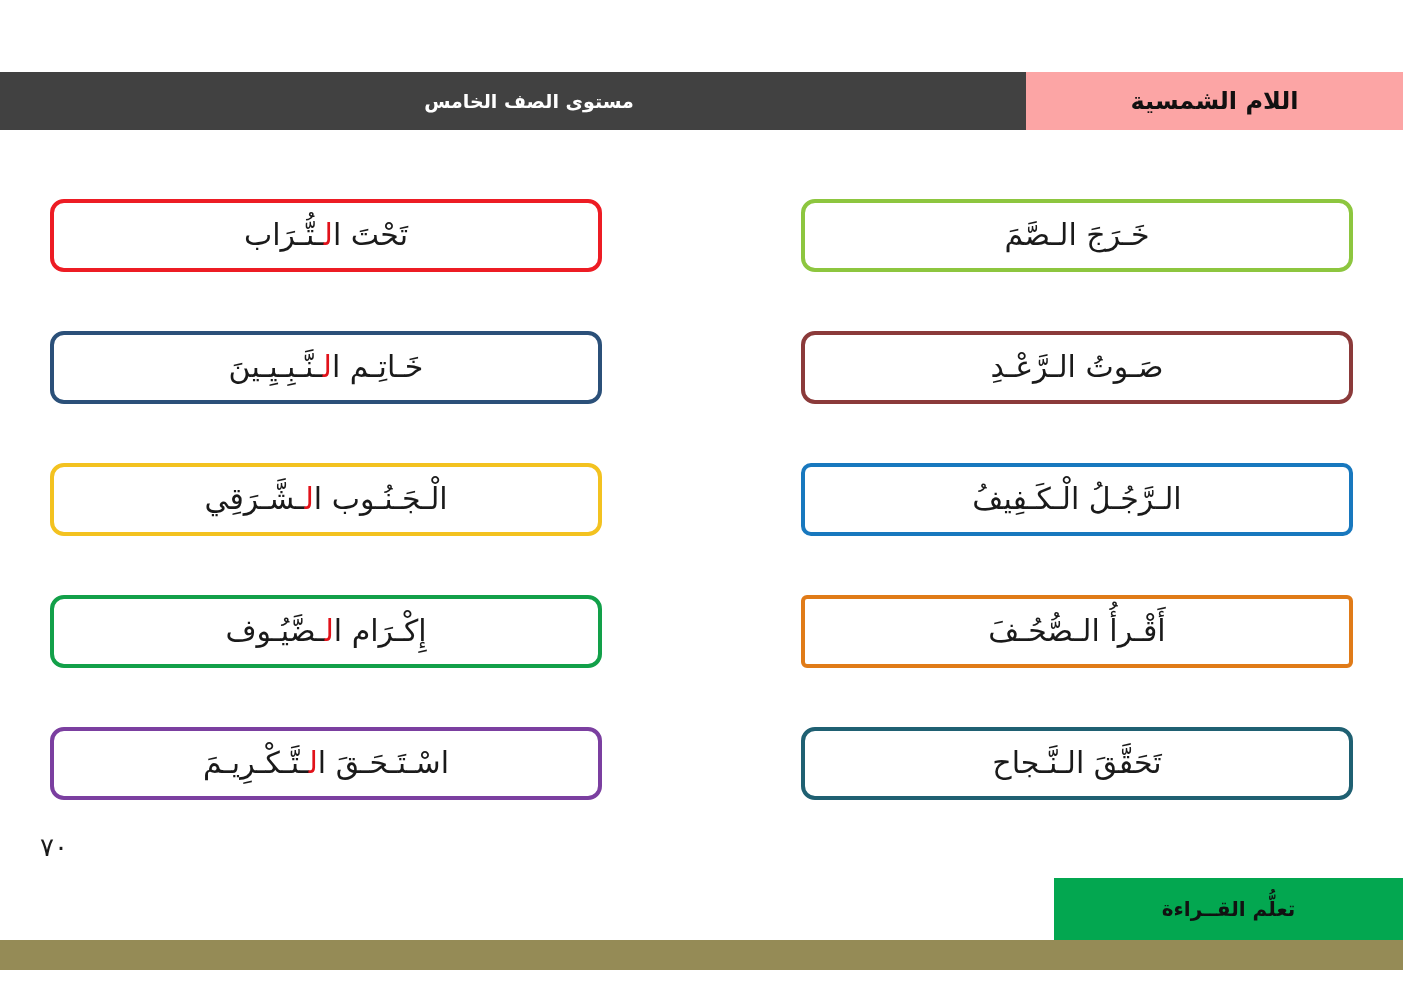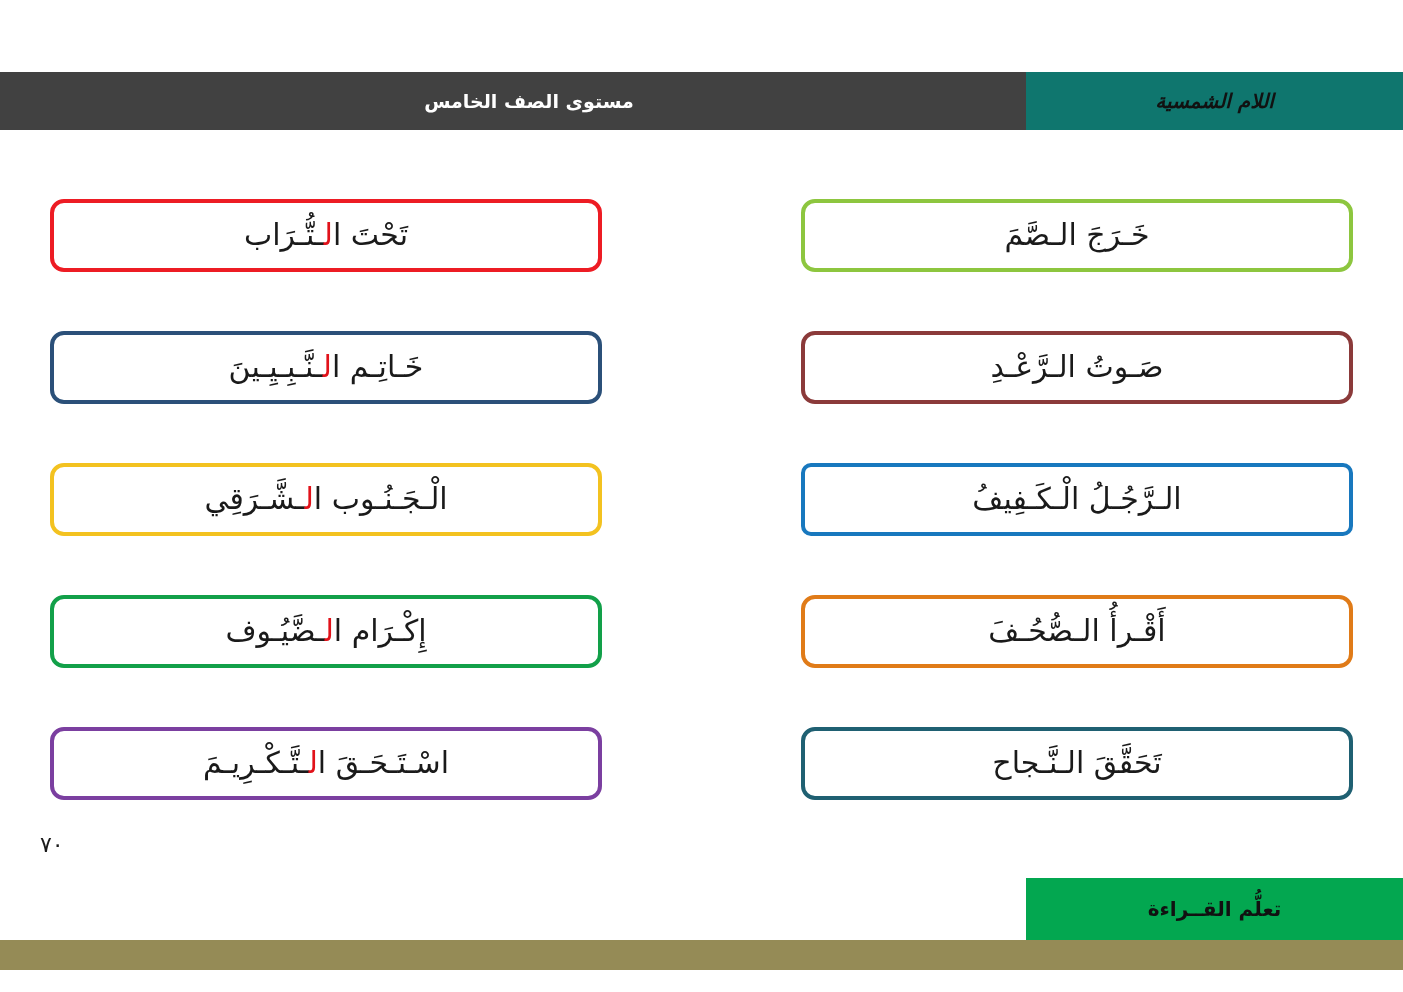--- a/index.html
+++ b/index.html
@@ -29,30 +29,29 @@
     top: 72px;
     left: 0;
     width: 1403px;
     height: 58px;
     display: flex;
     flex-direction: row;
   }
   .header-title {
     width: 377px;
     height: 100%;
-    background: #0f766e;
+    background: #fca5a5;
     display: flex;
     align-items: center;
     justify-content: center;
     color: #111111;
-    font-size: 20px;
+    font-size: 24px;
     font-weight: bold;
     letter-spacing: .2px;
     box-sizing: border-box;
-    font-style: italic;
   }
   .header-subtitle {
     flex: 1 1 auto;
     height: 100%;
     background: #414141;
     display: flex;
     align-items: center;
     justify-content: center;
     color: #ffffff;
     font-size: 19px;
@@ -104,37 +103,37 @@
   }
   .card-text .lam {
     color: #E1121A;
   }
 
   
   .page-number {
     position: absolute;
     top: 832px;
     left: 40px;
-    font-size: 22px;
+    font-size: 26px;
     color: #1a1a1a;
     direction: rtl;
   }
 
   
   .footer-bar {
     position: absolute;
     top: 878px;
     left: 0;
     width: 1403px;
     height: 62px;
     display: flex;
     flex-direction: row;
   }
   .footer-title {
-    width: 377px;
+    width: 349px;
     height: 100%;
     background: #03A750;
     display: flex;
     align-items: center;
     justify-content: center;
     color: #111111;
     font-size: 20px;
     font-weight: bold;
     box-sizing: border-box;
   }
@@ -192,21 +191,21 @@
     <div class="column" id="col-left">
         <div class="card" style="border-color: rgb(141, 198, 63);">
           <div class="card-text">خَـرَجَ الـصَّمَ</div>
         </div>
         <div class="card" style="border-color: rgb(139, 58, 58);">
           <div class="card-text">صَـوتُ الـرَّعْـدِ</div>
         </div>
         <div class="card" style="border-color: rgb(24, 120, 190); border-radius: 10px;">
           <div class="card-text">الـرَّجُـلُ الْـكَـفِيفُ</div>
         </div>
-        <div class="card" style="border-color: rgb(224, 123, 24);">
+        <div class="card" style="border-color: rgb(224, 123, 24); border-radius: 6px;">
           <div class="card-text">أَقْـرأُ الـصُّحُـفَ</div>
         </div>
         <div class="card" style="border-color: rgb(31, 96, 114); justify-content: center;">
           <div class="card-text">تَحَقَّقَ الـنَّـجاح</div>
         </div>
       </div>
 
   </div>
 
   <div class="page-number">٧٠</div>

